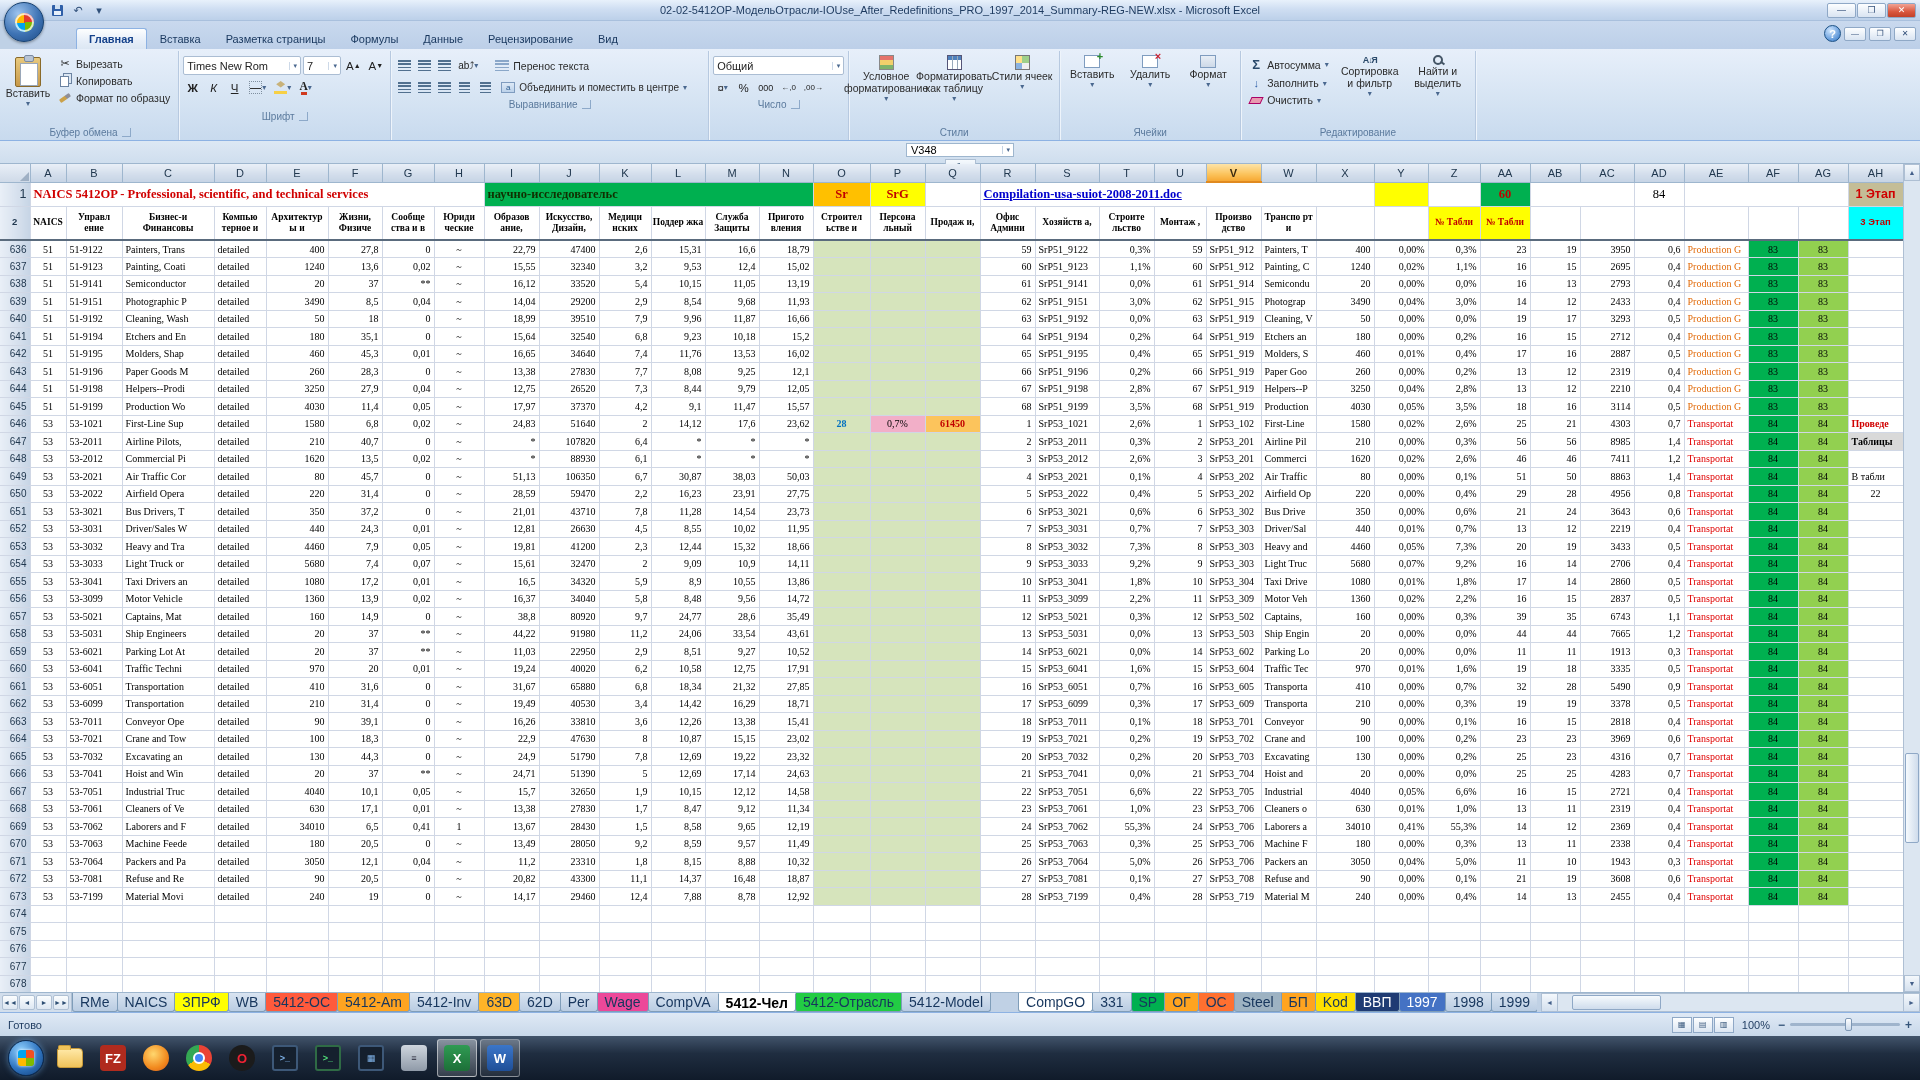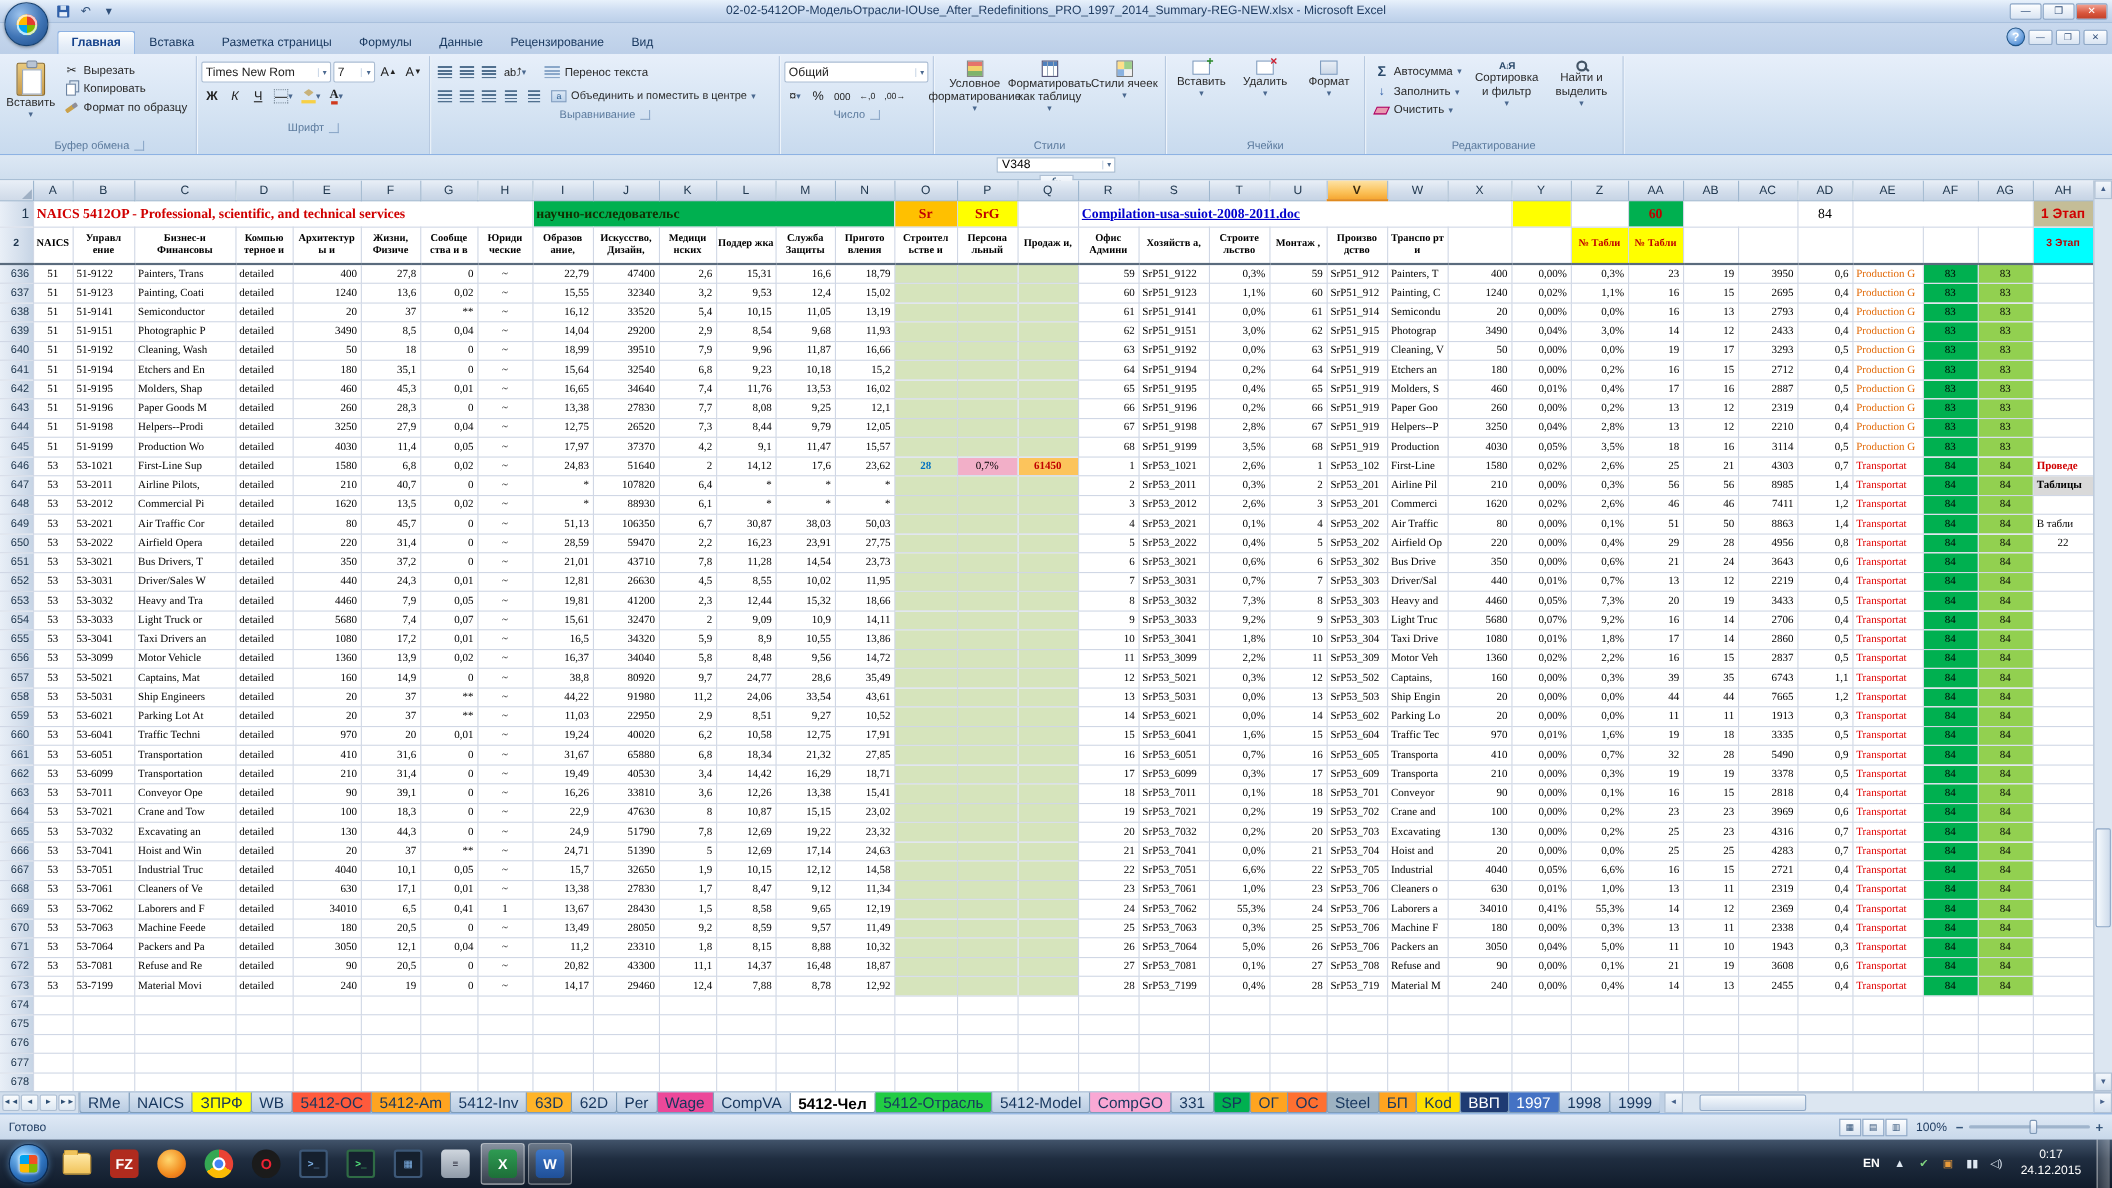--- a/index.html
+++ b/index.html
@@ -17,21 +17,21 @@
   .wtitle { position:absolute; left:0; right:0; text-align:center; font-size:11px; color:#1d3a5f; white-space:nowrap; }
   .winbtns { margin-left:auto; display:flex; gap:1px; padding-right:4px; z-index:5; }
   .wbtn { width:29px; height:15px; border:1px solid #8fa8c6; border-radius:2px; background:linear-gradient(#fdfeff,#d9e4f2); display:flex; align-items:center; justify-content:center; font-size:9px; color:#33507a; }
   .wbtn.close { background:linear-gradient(#f2a394,#d9563d 60%,#c24129); color:#fff; font-weight:bold; }
 
   
   .orb { position:absolute; top:2px; left:4px; width:40px; height:40px; border-radius:50%; background:radial-gradient(circle at 35% 28%,#9cc3ee,#3f74b5 55%,#1d4a85); border:1px solid #16406f; z-index:10; box-shadow:0 1px 3px rgba(0,0,0,.4); display:flex; align-items:center; justify-content:center; }
   .orb-logo { width:19px; height:19px; border-radius:50%; background:conic-gradient(#e23b2e 0 25%, #7fba00 0 50%, #00a4ef 0 75%, #ffb900 0 100%); box-shadow:inset 0 0 0 2px rgba(255,255,255,.75); }
 
   
-  .tabrow { height:28px; background:linear-gradient(#c9d9ee,#bccfe8); display:flex; align-items:flex-end; padding-left:52px; position:relative; }
+  .tabrow { height:28px; background:linear-gradient(#c9d9ee,#bccfe8); display:flex; align-items:flex-end; padding-left:52px; position:relative;margin-left:24px; }
   .rtab { padding:4px 12px 4px; font-size:11px; color:#17365d; border-radius:3px 3px 0 0; margin-right:1px; }
   .rtab.active { background:linear-gradient(#fdfefe,#e6eef8 60%,#dce7f3); border:1px solid #8db2e3; border-bottom:none; font-weight:bold; color:#15428b; }
   .tabrow-right { position:absolute; right:4px; top:4px; display:flex; gap:3px; align-items:center; }
   .helpbtn { width:17px; height:17px; border-radius:50%; background:radial-gradient(circle at 35% 30%,#cfe6ff,#2e75c8); color:#fff; font-weight:bold; font-size:11px; display:flex; align-items:center; justify-content:center; border:1px solid #1c5185; }
   .wbtn.small { width:22px; height:14px; font-size:8px; }
 
   
   .ribbon { height:92px; background:linear-gradient(#e7effa,#d6e4f3 55%,#c8daee); border-bottom:1px solid #8db2e3; display:flex; padding:2px 2px 0 2px; }
   .rgroup { display:flex; flex-direction:column; border-right:1px solid #b7c9e0; box-shadow:1px 0 0 #eef4fb; padding:2px 4px 0 4px; position:relative; }
   .gbody { flex:1; display:flex; align-items:flex-start; gap:4px; }
@@ -2232,21 +2232,21 @@
         <div class="stab" style="background: rgb(255, 164, 32);">5412-Am</div>
         <div class="stab">5412-Inv</div>
         <div class="stab" style="background: rgb(255, 180, 40);">63D</div>
         <div class="stab">62D</div>
         <div class="stab">Per</div>
         <div class="stab" style="background: #ec4899;">Wage</div>
         <div class="stab">CompVA</div>
         <div class="stab active">5412-Чел</div>
         <div class="stab" style="background: rgb(34, 204, 68);">5412-Отрасль</div>
         <div class="stab">5412-Model</div>
-        <div class="stab" style="background: #f9a8d4;">CompGO</div>
+        <div class="stab" style="background: #ffffff; margin-left: 28px;">CompGO</div>
         <div class="stab">331</div>
         <div class="stab" style="background: rgb(0, 176, 80);">SP</div>
         <div class="stab" style="background: rgb(255, 164, 32);">ОГ</div>
         <div class="stab" style="background: rgb(255, 112, 48);">ОС</div>
         <div class="stab" style="background: rgb(157, 178, 194);">Steel</div>
         <div class="stab" style="background: rgb(255, 164, 32);">БП</div>
         <div class="stab" style="background: rgb(255, 224, 0);">Kod</div>
         <div class="stab" style="background: rgb(31, 59, 115); color: rgb(255, 255, 255);">ВВП</div>
         <div class="stab" style="background: rgb(68, 114, 196); color: rgb(255, 255, 255);">1997</div>
         <div class="stab">1998</div>
@@ -2312,28 +2312,15 @@
       <div class="tslot">
           <span class="ticon t-stack">≡</span>
         </div>
       <div class="tslot open focus">
           <span class="ticon t-xl">X</span>
         </div>
       <div class="tslot open">
           <span class="ticon t-wd">W</span>
         </div>
     </div>
-    <div class="tray">
-      <span class="tray-lang">EN</span>
-      <span class="tray-ico">▲</span>
-      <span class="tray-ico" style="color:#7fd27f;">✔</span>
-      <span class="tray-ico" style="color:#e89a3a;">▣</span>
-      <span class="tray-ico">▮▮</span>
-      <span class="tray-ico">◁)</span>
-      <div class="clock">
-        <div>0:17</div>
-        <div>24.12.2015</div>
-      </div>
-      <div class="showdesk"></div>
-    </div>
   </div>
 
 </div>
 
 </body></html>

